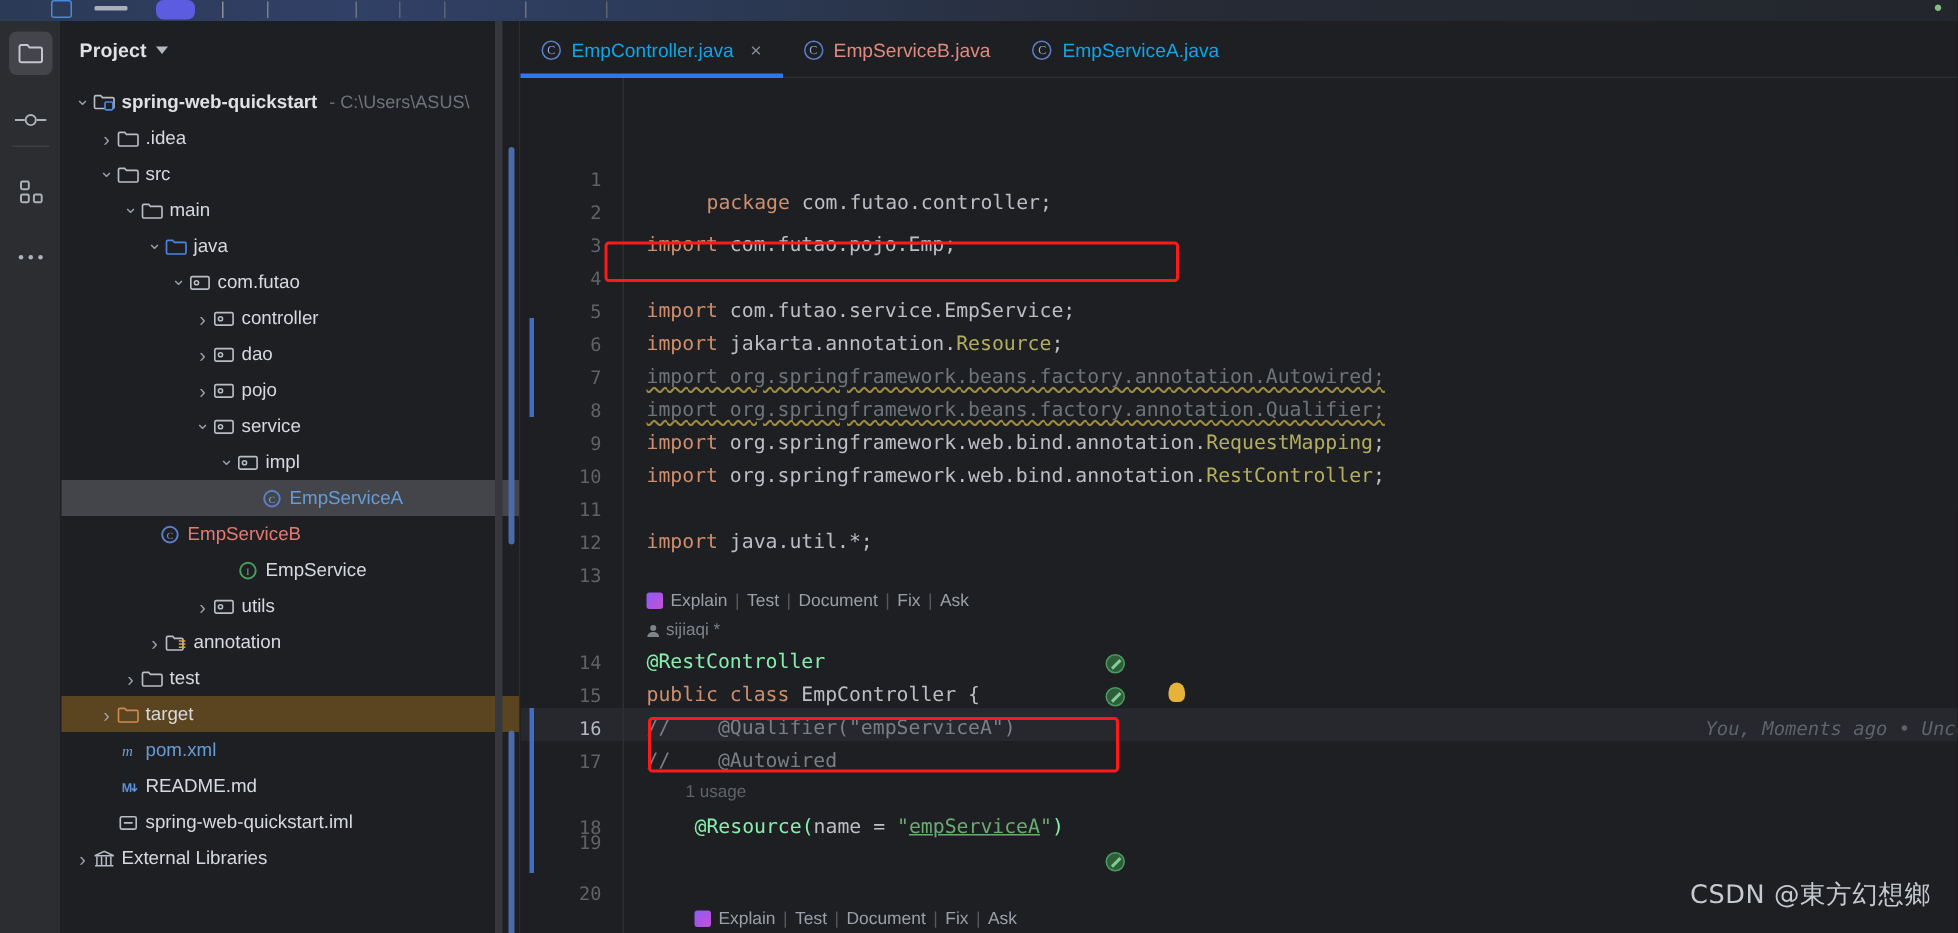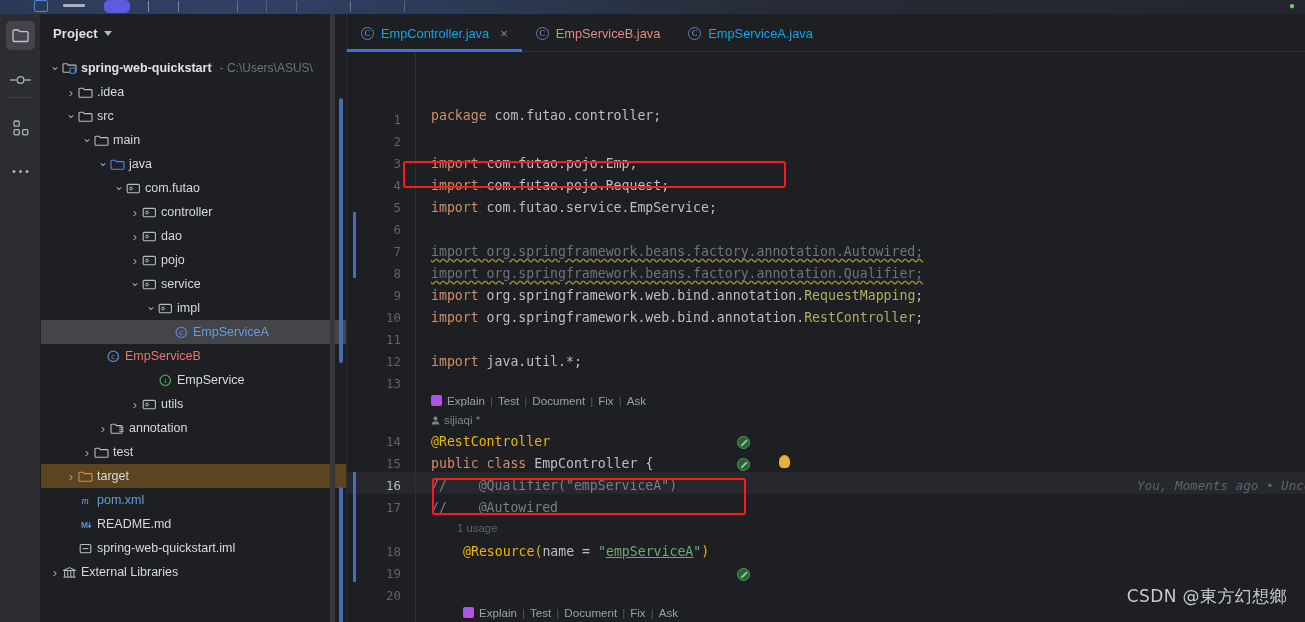--- a/index.html
+++ b/index.html
@@ -107,21 +107,21 @@
     color:#606366; font-size:12.4px; font-family:"DejaVu Sans Mono", monospace;
   }
   .gutter-num.cur { color:#b6bac0; }
   .gline { position:absolute; left:68px; width:1px; top:0; bottom:0; background:#2d2f33;}
   .ln { position:absolute; left:84px; white-space:pre; }
   .lhl { position:absolute; left:0; right:0; background:#26282e; }
 
   
   .kw   { color:#cf8e6d; }
   .pln  { color:#bcbec4; }
-  .ann  { color:#eab308; }
+  .ann  { color:#86efac; }
   .str  { color:#6aab73; }
   .strU { color:#6aab73; text-decoration:underline; }
   .fld  { color:#c77dbb; }
   .cmt  { color:#7a7e85; }
   .grey { color:#6f737a; }
   .yelw { color:#b3ae60; }
   .squig {
     text-decoration: underline;
     text-decoration-style: wavy;
     text-decoration-color:#9e8b3d;
@@ -492,38 +492,38 @@
           <div class="gutter-num" style="top: 236px;">9</div>
           <div class="gutter-num" style="top: 258px;">10</div>
           <div class="gutter-num" style="top: 280px;">11</div>
           <div class="gutter-num" style="top: 302px;">12</div>
           <div class="gutter-num" style="top: 324px;">13</div>
           <div class="gutter-num" style="top: 382px;">14</div>
           <div class="gutter-num" style="top: 404px;">15</div>
           <div class="gutter-num cur" style="top: 426px;">16</div>
           <div class="gutter-num" style="top: 448px;">17</div>
           <div class="gutter-num" style="top: 492px;">18</div>
-          <div class="gutter-num" style="top: 514px;">19</div>
+          <div class="gutter-num" style="top: 502px;">19</div>
           <div class="gutter-num" style="top: 536px;">20</div>
         </div>
 
       <div class="runmark" style="left:390px;top:384px;"></div>
       <div class="runmark" style="left:390px;top:406px;"></div>
       <div class="runmark" style="left:390px;top:516px;"></div>
 
       <div class="bulb" style="left:432px;top:403px;"></div>
 
-      <div class="ln" style="top:56px;"><span class="kw">package</span><span class="pln"> com.futao.controller;</span></div>
+      <div class="ln" style="top:76px;margin-left:40px;"><span class="kw">package</span><span class="pln"> com.futao.controller;</span></div>
 
       <div class="ln" style="top:104px;"><span class="kw">import</span><span class="pln"> com.futao.pojo.Emp;</span></div>
 
-      <div class="ln" style="top:126px;"><span class="kw">import</span><span class="pln"> com.futao.pojo.Request;</span></div>
 
       <div class="ln" style="top:148px;"><span class="kw">import</span><span class="pln"> com.futao.service.EmpService;</span></div>
 
+      <div class="ln" style="top:170px;"><span class="kw">import</span><span class="pln"> jakarta.annotation.</span><span class="yelw">Resource</span><span class="pln">;</span></div>
 
       <div class="ln grey squig" style="top:192px;">import org.springframework.beans.factory.annotation.Autowired;</div>
       <div class="ln grey squig" style="top:214px;">import org.springframework.beans.factory.annotation.Qualifier;</div>
 
       <div class="ln" style="top:236px;"><span class="kw">import</span><span class="pln"> org.springframework.web.bind.annotation.</span><span class="yelw">RequestMapping</span><span class="pln">;</span></div>
 
       <div class="ln" style="top:258px;"><span class="kw">import</span><span class="pln"> org.springframework.web.bind.annotation.</span><span class="yelw">RestController</span><span class="pln">;</span></div>
 
       <div class="ln" style="top:302px;"><span class="kw">import</span><span class="pln"> java.util.*;</span></div>
 

